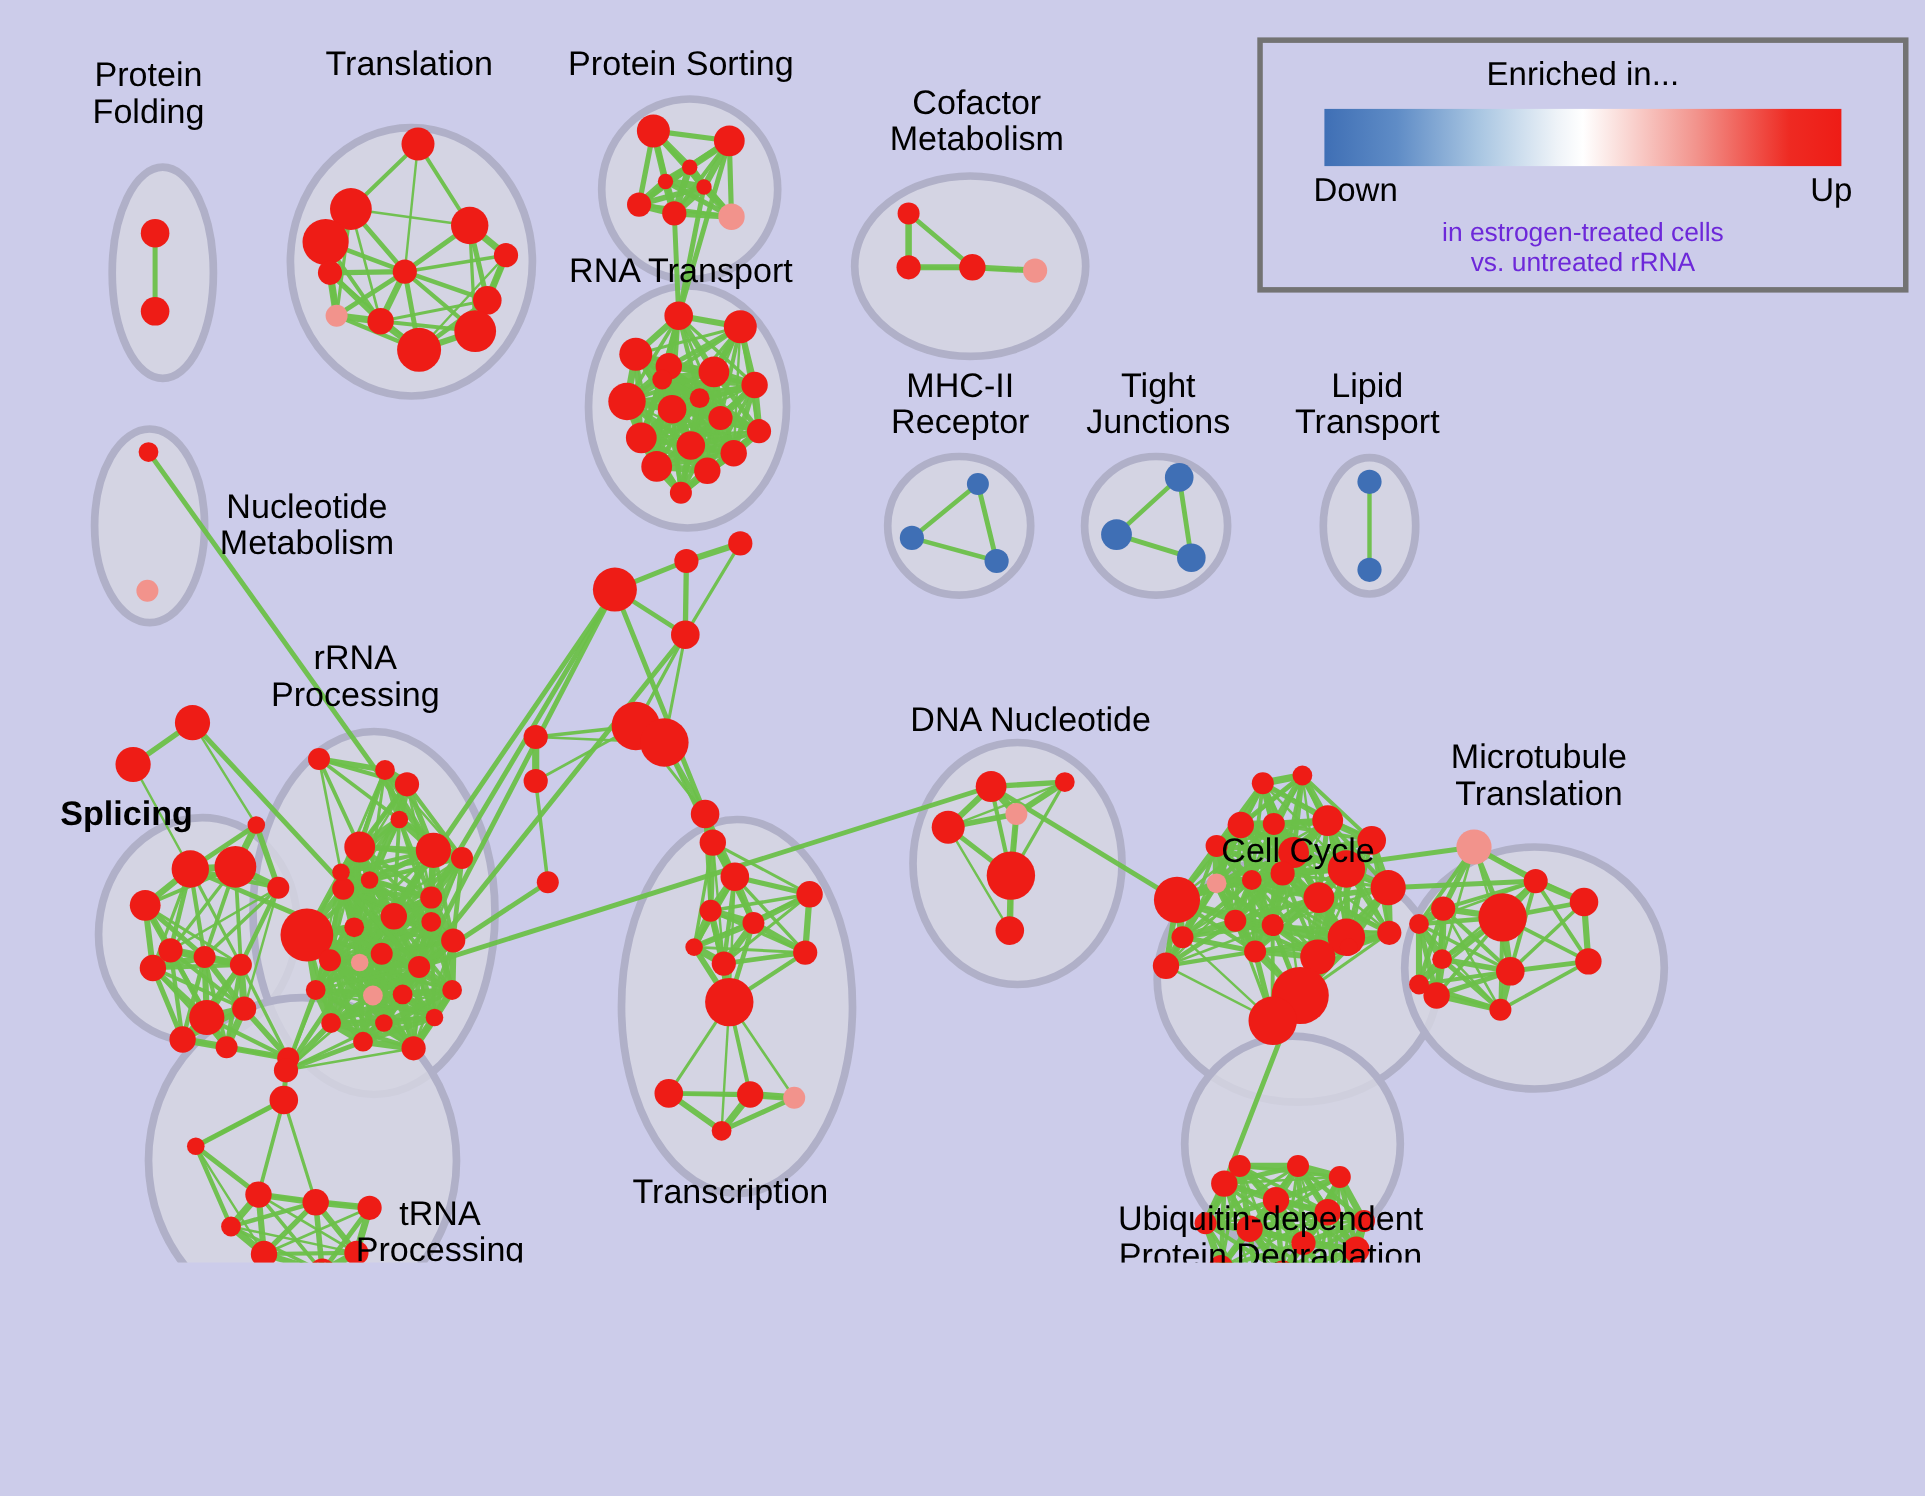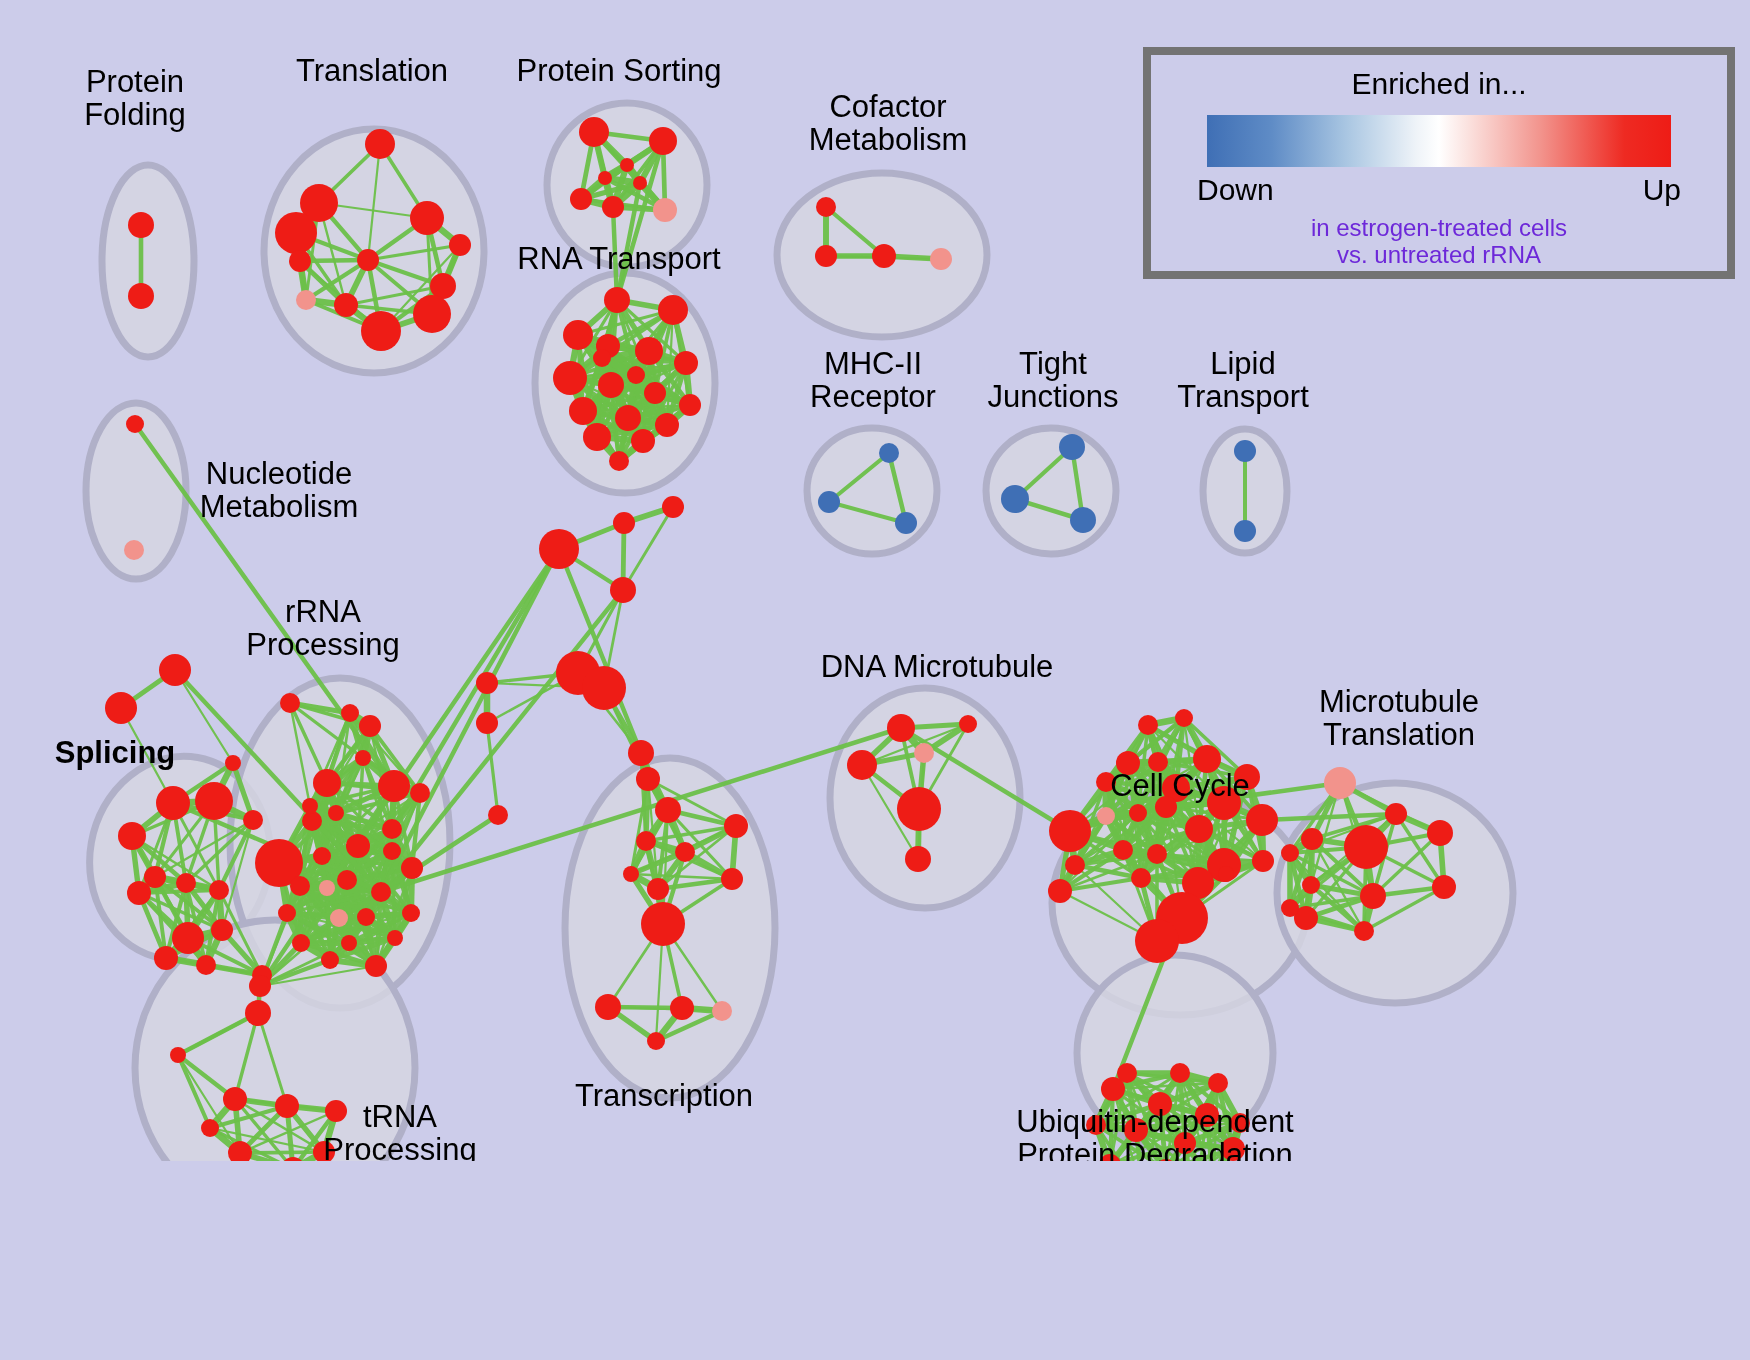--- a/index.html
+++ b/index.html
@@ -1,21 +1,21 @@
 <!DOCTYPE html>
 <html><head>
 <meta charset="utf-8">
 <style>
   html,body{margin:0;padding:0;background:#ccccea;}
   #stage{position:relative;width:1750px;height:1148px;background:#ccccea;overflow:hidden;
-         font-family:"Liberation Sans", sans-serif;margin-top:13px;}
+         font-family:"Liberation Sans", sans-serif;}
   #net{position:absolute;left:0;top:0;width:1750px;height:1360px;}
   .lbl{position:absolute;color:#000;font-size:31px;line-height:1.08;font-family:"Liberation Sans",sans-serif;
        white-space:pre;text-align:center;transform:translate(-50%,-50%);pointer-events:none;}
-  #legend{position:absolute;border:8px solid #737373;background:#ccccea;box-sizing:border-box;}
+  #legend{position:absolute;border:5px solid #737373;background:#ccccea;box-sizing:border-box;}
   #legend .ltitle{text-align:center;font-size:30px;color:#000;margin-top:12px;}
   #legend .bar{height:52px;margin:14px 56px 6px 56px;
        background:linear-gradient(to right,#3f6fb5 0%,#5f8cc6 14%,#a9c6e2 30%,#eef3f8 45%,#ffffff 50%,#fbe3e0 56%,#f2938c 72%,#ee2a22 90%,#ee1c16 100%);}
   #legend .ends{display:flex;justify-content:space-between;margin:0 46px;font-size:30px;color:#000;}
   #legend .sub{text-align:center;font-size:24px;color:#6d28d9;margin-top:8px;line-height:1.12;}
 </style>
 </head>
 <body>
 
 <div id="stage">
@@ -1257,21 +1257,21 @@
 Receptor</div>
       <div class="lbl" style="left: 1053px; top: 367px;">Tight
 Junctions</div>
       <div class="lbl" style="left: 1243px; top: 367px;">Lipid
 Transport</div>
       <div class="lbl" style="left: 279px; top: 477px;">Nucleotide
 Metabolism</div>
       <div class="lbl" style="left: 323px; top: 615px;">rRNA
 Processing</div>
       <div class="lbl" style="left: 115px; top: 740px; font-weight: bold;">Splicing</div>
-      <div class="lbl" style="left: 937px; top: 654px;">DNA Microtubule</div>
+      <div class="lbl" style="left: 937px; top: 654px;">DNA Nucleotide</div>
       <div class="lbl" style="left: 1399px; top: 705px;">Microtubule
 Translation</div>
       <div class="lbl" style="left: 1180px; top: 773px;">Cell Cycle</div>
       <div class="lbl" style="left: 664px; top: 1083px;">Transcription</div>
       <div class="lbl" style="left: 400px; top: 1120px;">tRNA
 Processing</div>
       <div class="lbl" style="left: 1155px; top: 1125px;">Ubiquitin-dependent
 Protein Degradation</div>
     </div>
 

